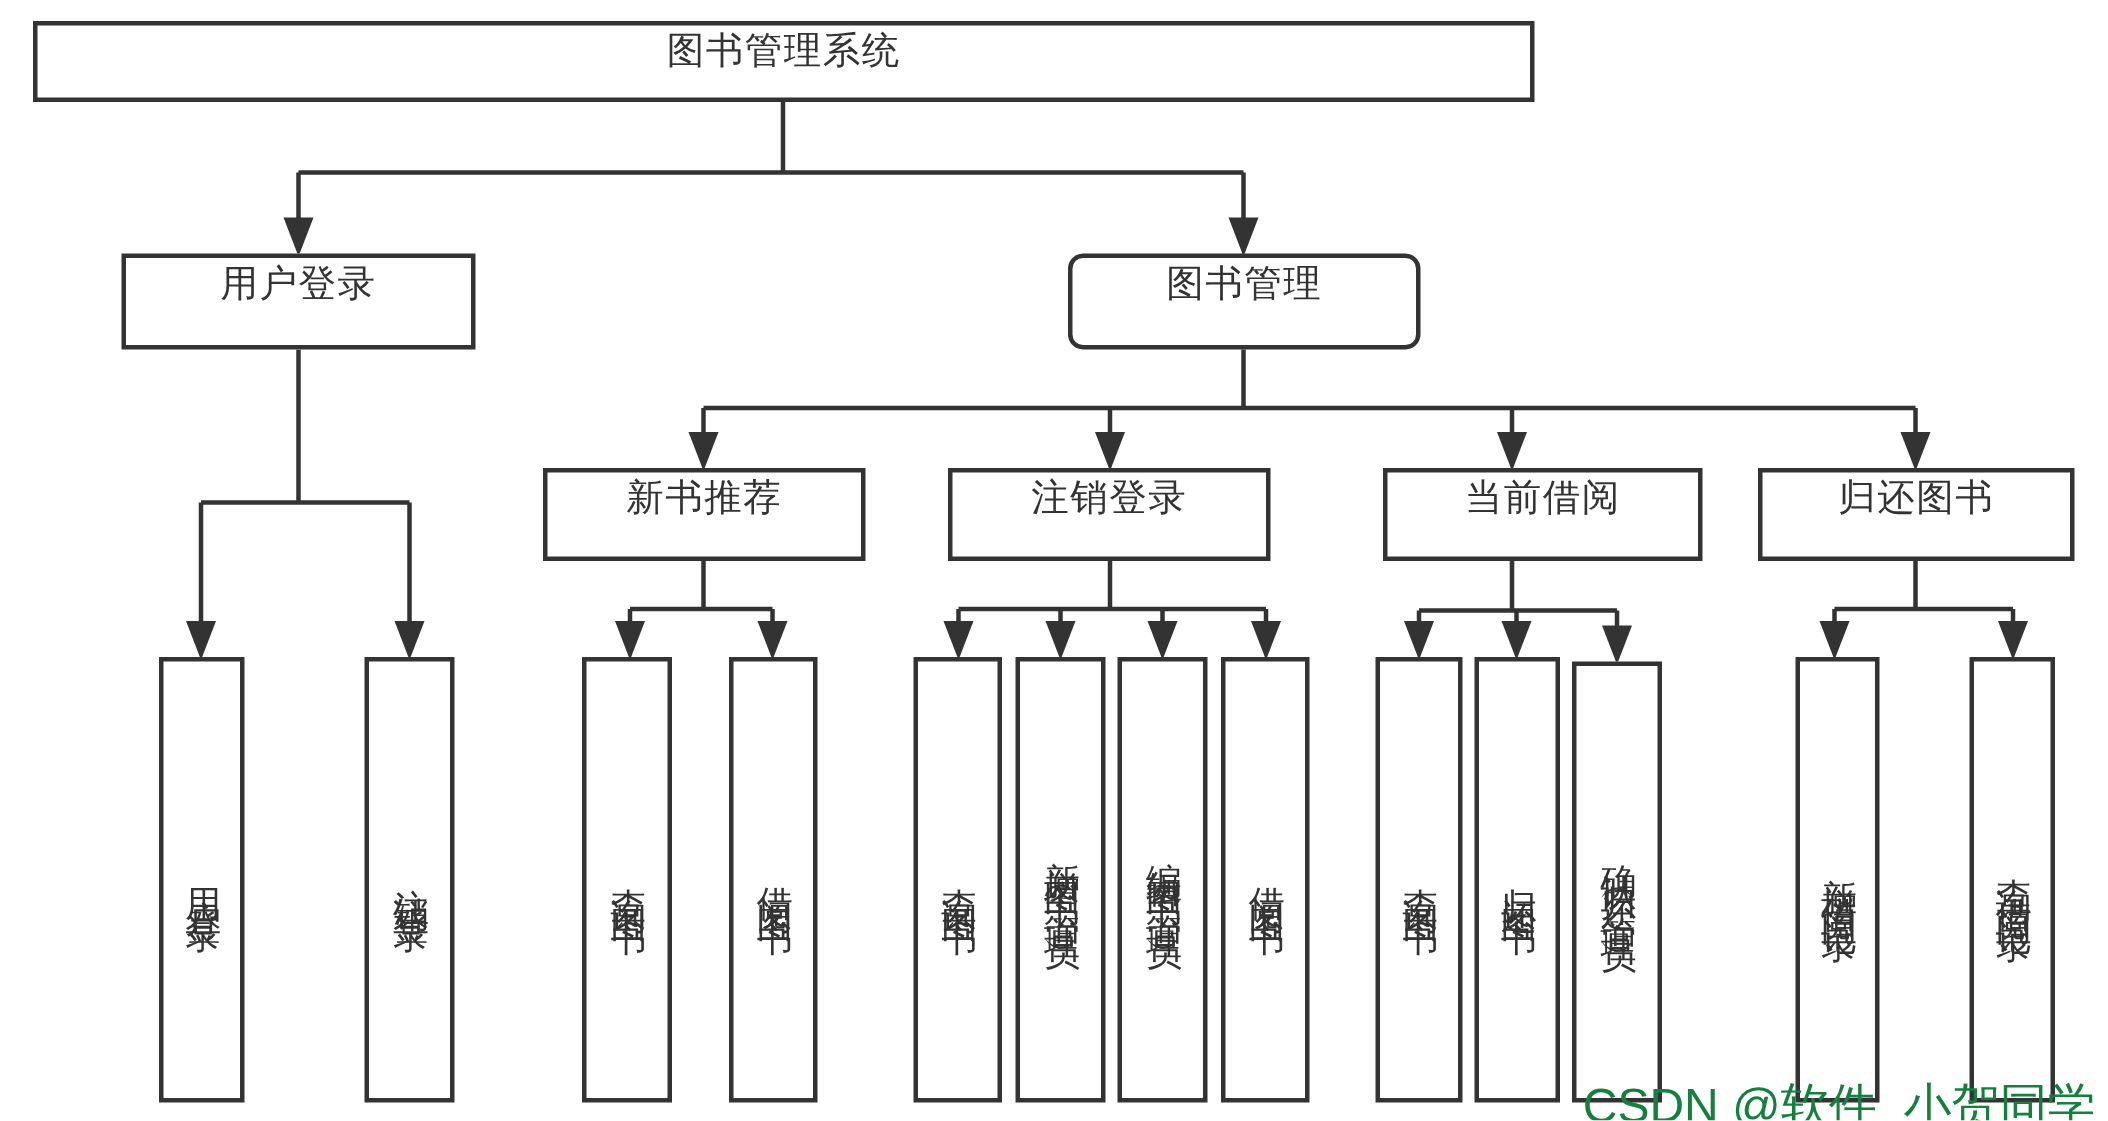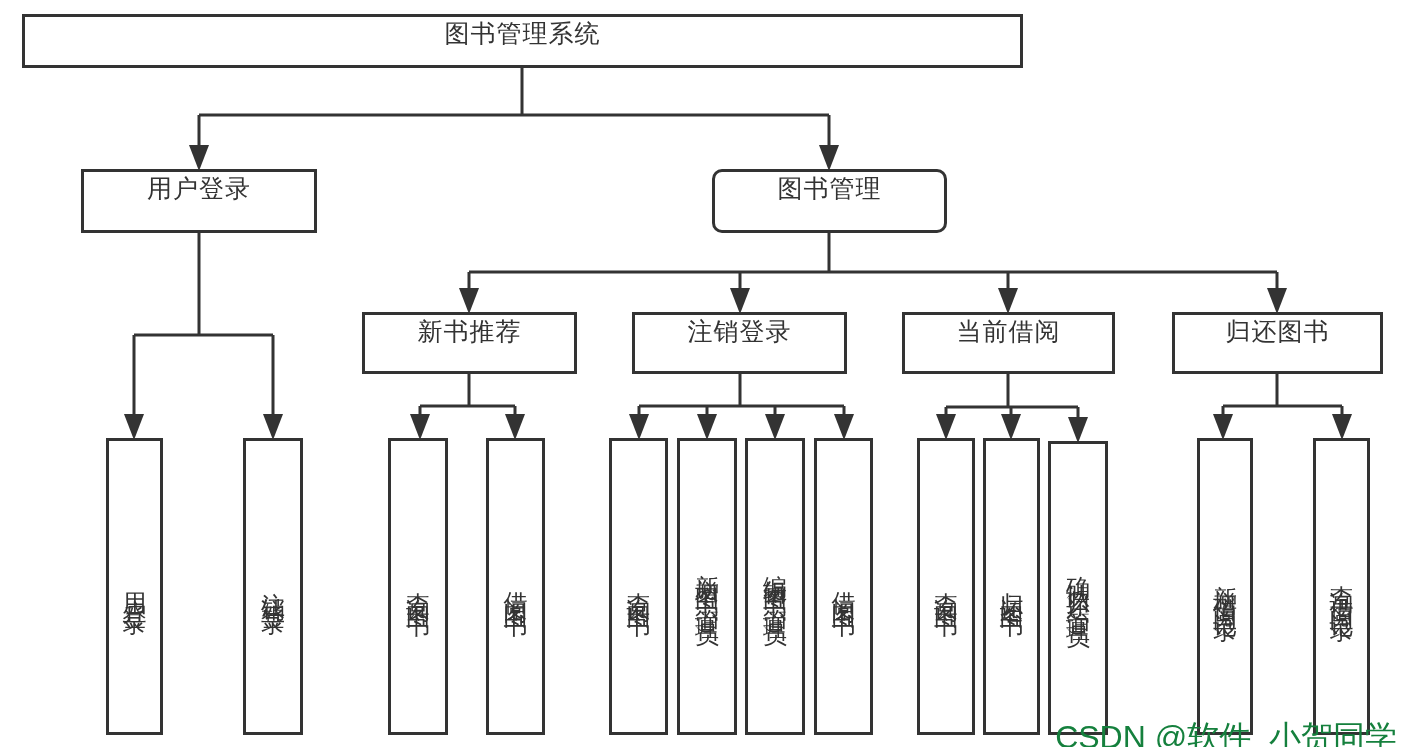--- a/index.html
+++ b/index.html
@@ -104,21 +104,21 @@
   <div class="hbox" style="left:712px;top:169px;width:235px;height:64px;border-radius:10px;">
     <span class="label">图书管理</span>
   </div>
 
   <div class="hbox" style="left:362px;top:312px;width:215px;height:62px;">
     <span class="label">新书推荐</span>
   </div>
   <div class="hbox" style="left:632px;top:312px;width:215px;height:62px;">
     <span class="label">注销登录</span>
   </div>
-  <div class="hbox" style="left:902px;top:312px;width:213px;height:62px;">
+  <div class="hbox" style="left:922px;top:312px;width:213px;height:62px;">
     <span class="label">当前借阅</span>
   </div>
   <div class="hbox" style="left:1172px;top:312px;width:211px;height:62px;">
     <span class="label">归还图书</span>
   </div>
 
   <div class="vbox" style="left:106px;top:438px;width:57px;height:297px;">
     <span class="vlabel">用户登录</span>
   </div>
   <div class="vbox" style="left:243px;top:438px;width:60px;height:297px;">

